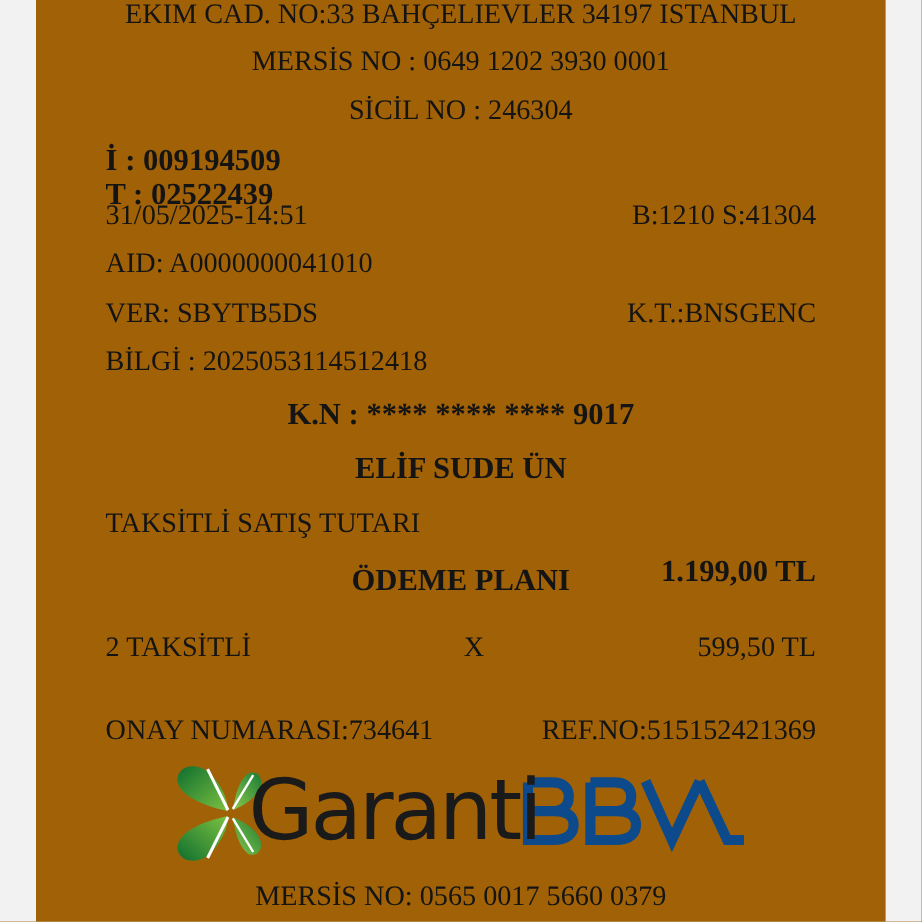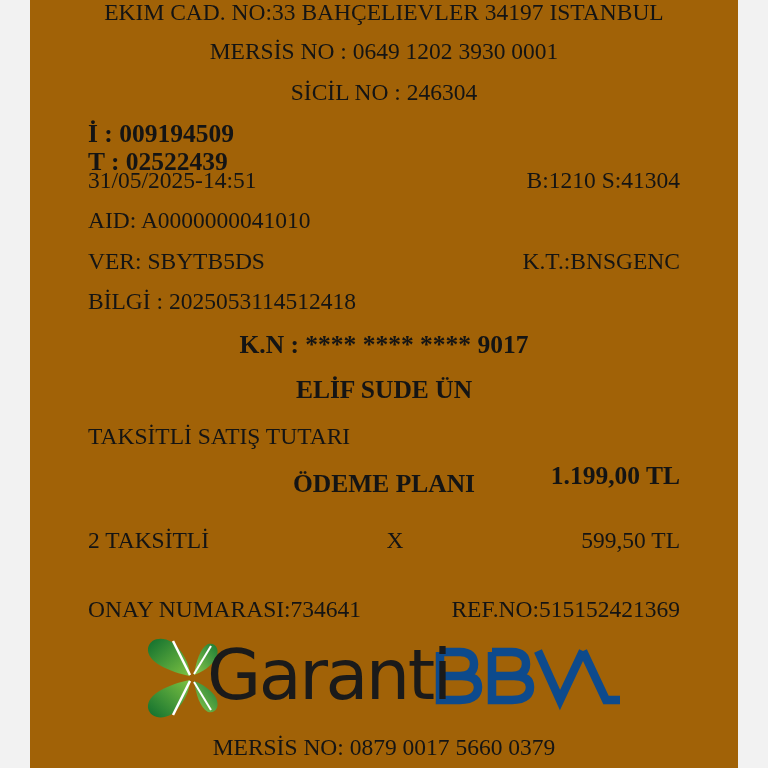--- a/index.html
+++ b/index.html
@@ -117,14 +117,14 @@
       <g fill="none" stroke="#0d4a8c" stroke-width="8.5" stroke-linejoin="miter">
         <path d="M410 20 L410 68 L430 68 C444 68 448 62 448 55 C448 48 443 44 432 44 L410 44 M410 20 L430 20 C440 20 444 25 444 32 C444 39 440 44 430 44"></path>
         <path d="M462 20 L462 68 L482 68 C496 68 500 62 500 55 C500 48 495 44 484 44 L462 44 M462 20 L482 20 C492 20 496 25 496 32 C496 39 492 44 482 44"></path>
         <path d="M508 19 L530 68 L553 19"></path>
         <path d="M553 19 L576 68 L590 68"></path>
       </g>
     </svg>
     <div class="garanti-text">Garanti</div>
   </div>
 
-  <div class="line center" style="top:733px;">MERSİS NO: 0879 0017 5660 0379</div>
+  <div class="line center" style="top:733px;">MERSİS NO: 0565 0017 5660 0379</div>
 </div>
 
 </body></html>

